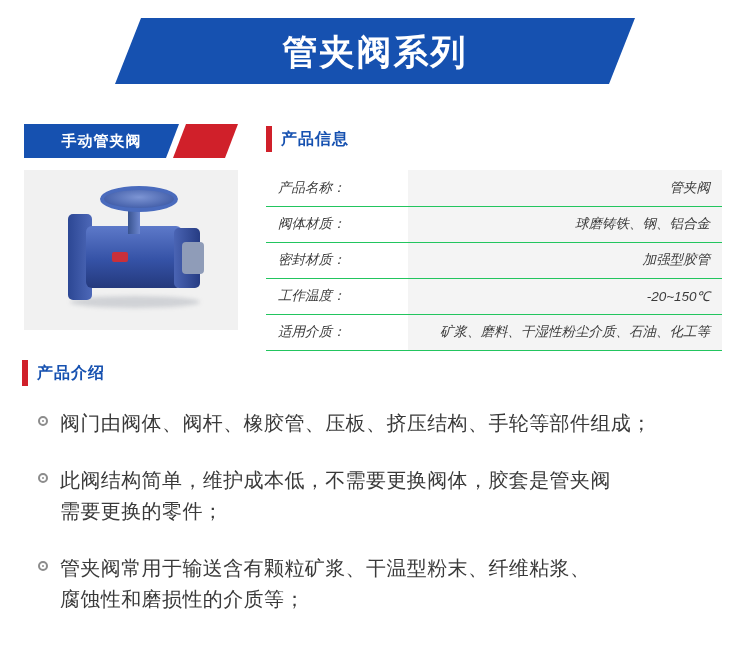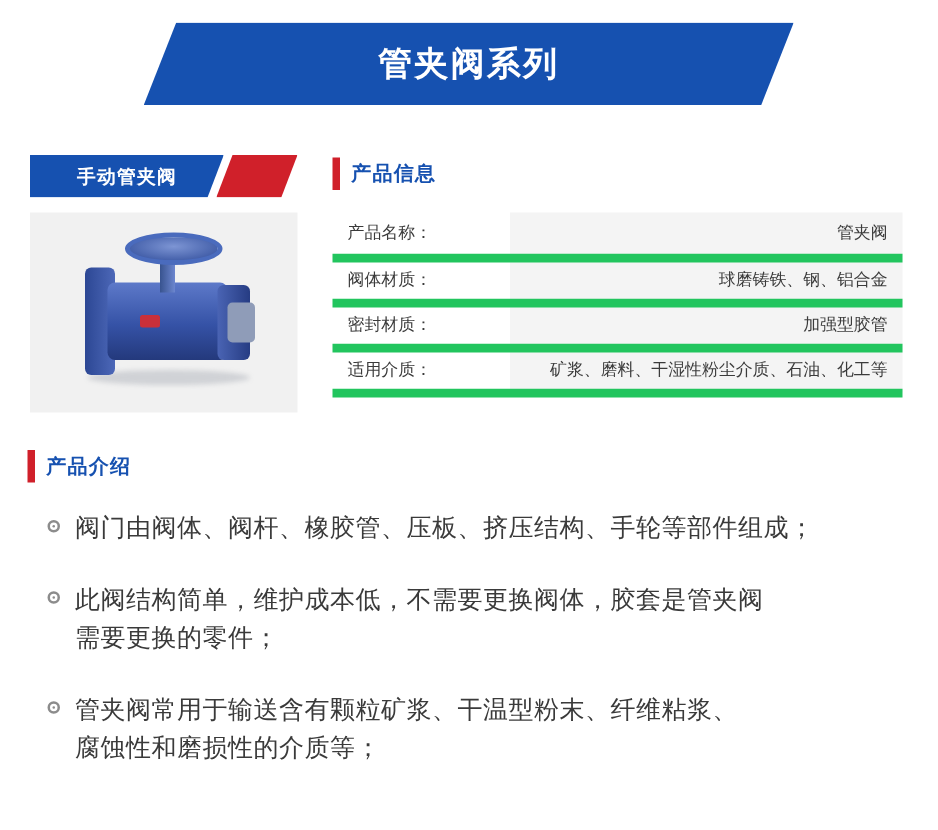--- a/index.html
+++ b/index.html
@@ -35,21 +35,21 @@
     width: 520px;
     height: 66px;
     background: #1651b0;
     color: #ffffff;
     display: flex;
     align-items: center;
     justify-content: center;
     clip-path: polygon(26px 0, 520px 0, 494px 66px, 0 66px);
   }
   .banner-title {
-    font-size: 27px;
+    font-size: 35px;
     font-weight: bold;
     letter-spacing: 2px;
     line-height: 1;
   }
 
   
   .left-col {
     position: absolute;
     left: 24px;
     top: 124px;
@@ -199,24 +199,25 @@
   .info-table {
     margin-top: 18px;
     width: 456px;
     border-collapse: collapse;
     font-size: 13.5px;
   }
   .info-table tr {
     height: 36px;
   }
   .info-table td {
-    border-bottom: 7px solid #22c55e;
+    border-bottom: 1px solid #22c55e;
     padding: 0 12px;
     color: #3b3b3b;
     background: #f4f4f4;
+    font-style: italic;
   }
   .info-table td.label {
     width: 118px;
     background: #ffffff;
     text-align: left;
     white-space: nowrap;
   }
   .info-table td.value {
     text-align: right;
     white-space: nowrap;
@@ -312,20 +313,24 @@
           <td class="label">产品名称：</td>
           <td class="value">管夹阀</td>
         </tr>
         <tr>
           <td class="label">阀体材质：</td>
           <td class="value">球磨铸铁、钢、铝合金</td>
         </tr>
         <tr>
           <td class="label">密封材质：</td>
           <td class="value">加强型胶管</td>
+        </tr>
+        <tr>
+          <td class="label">工作温度：</td>
+          <td class="value">-20~150℃</td>
         </tr>
         <tr>
           <td class="label">适用介质：</td>
           <td class="value">矿浆、磨料、干湿性粉尘介质、石油、化工等</td>
         </tr>
       </tbody>
     </table>
   </div>
 
   <div class="intro">

